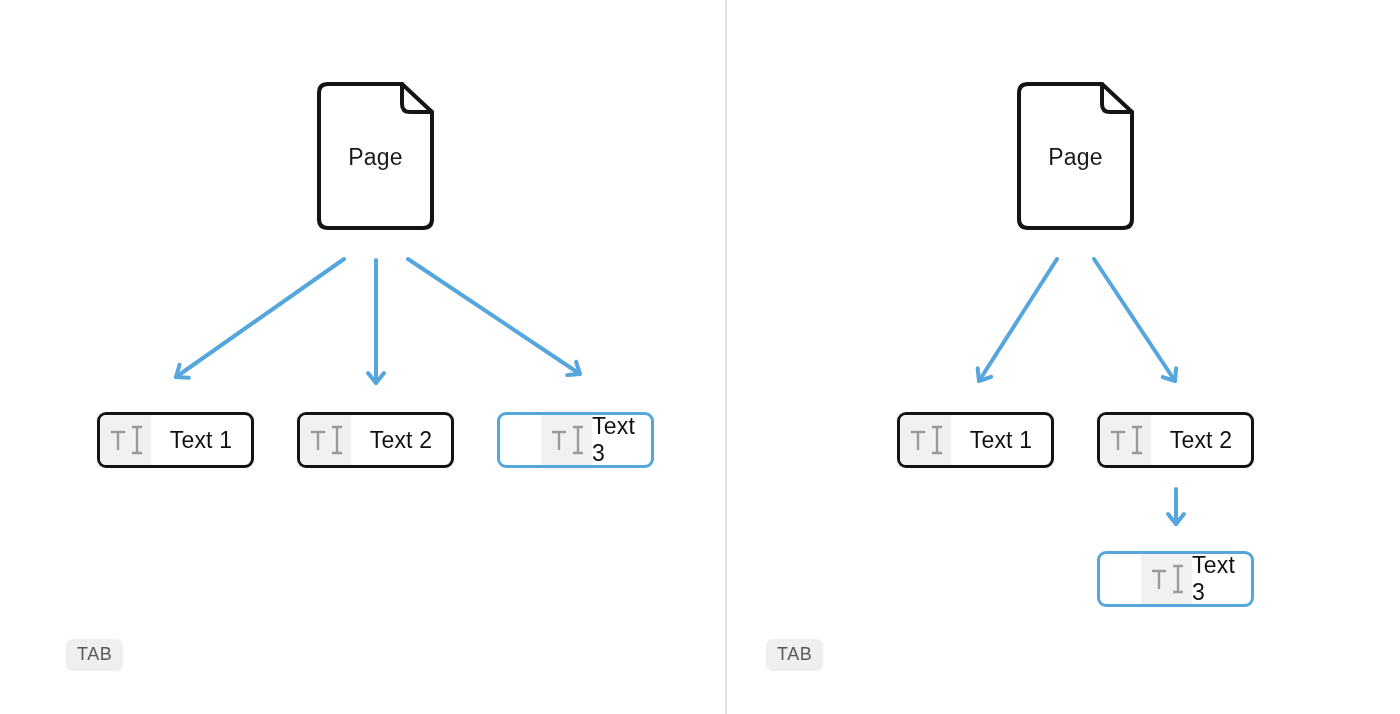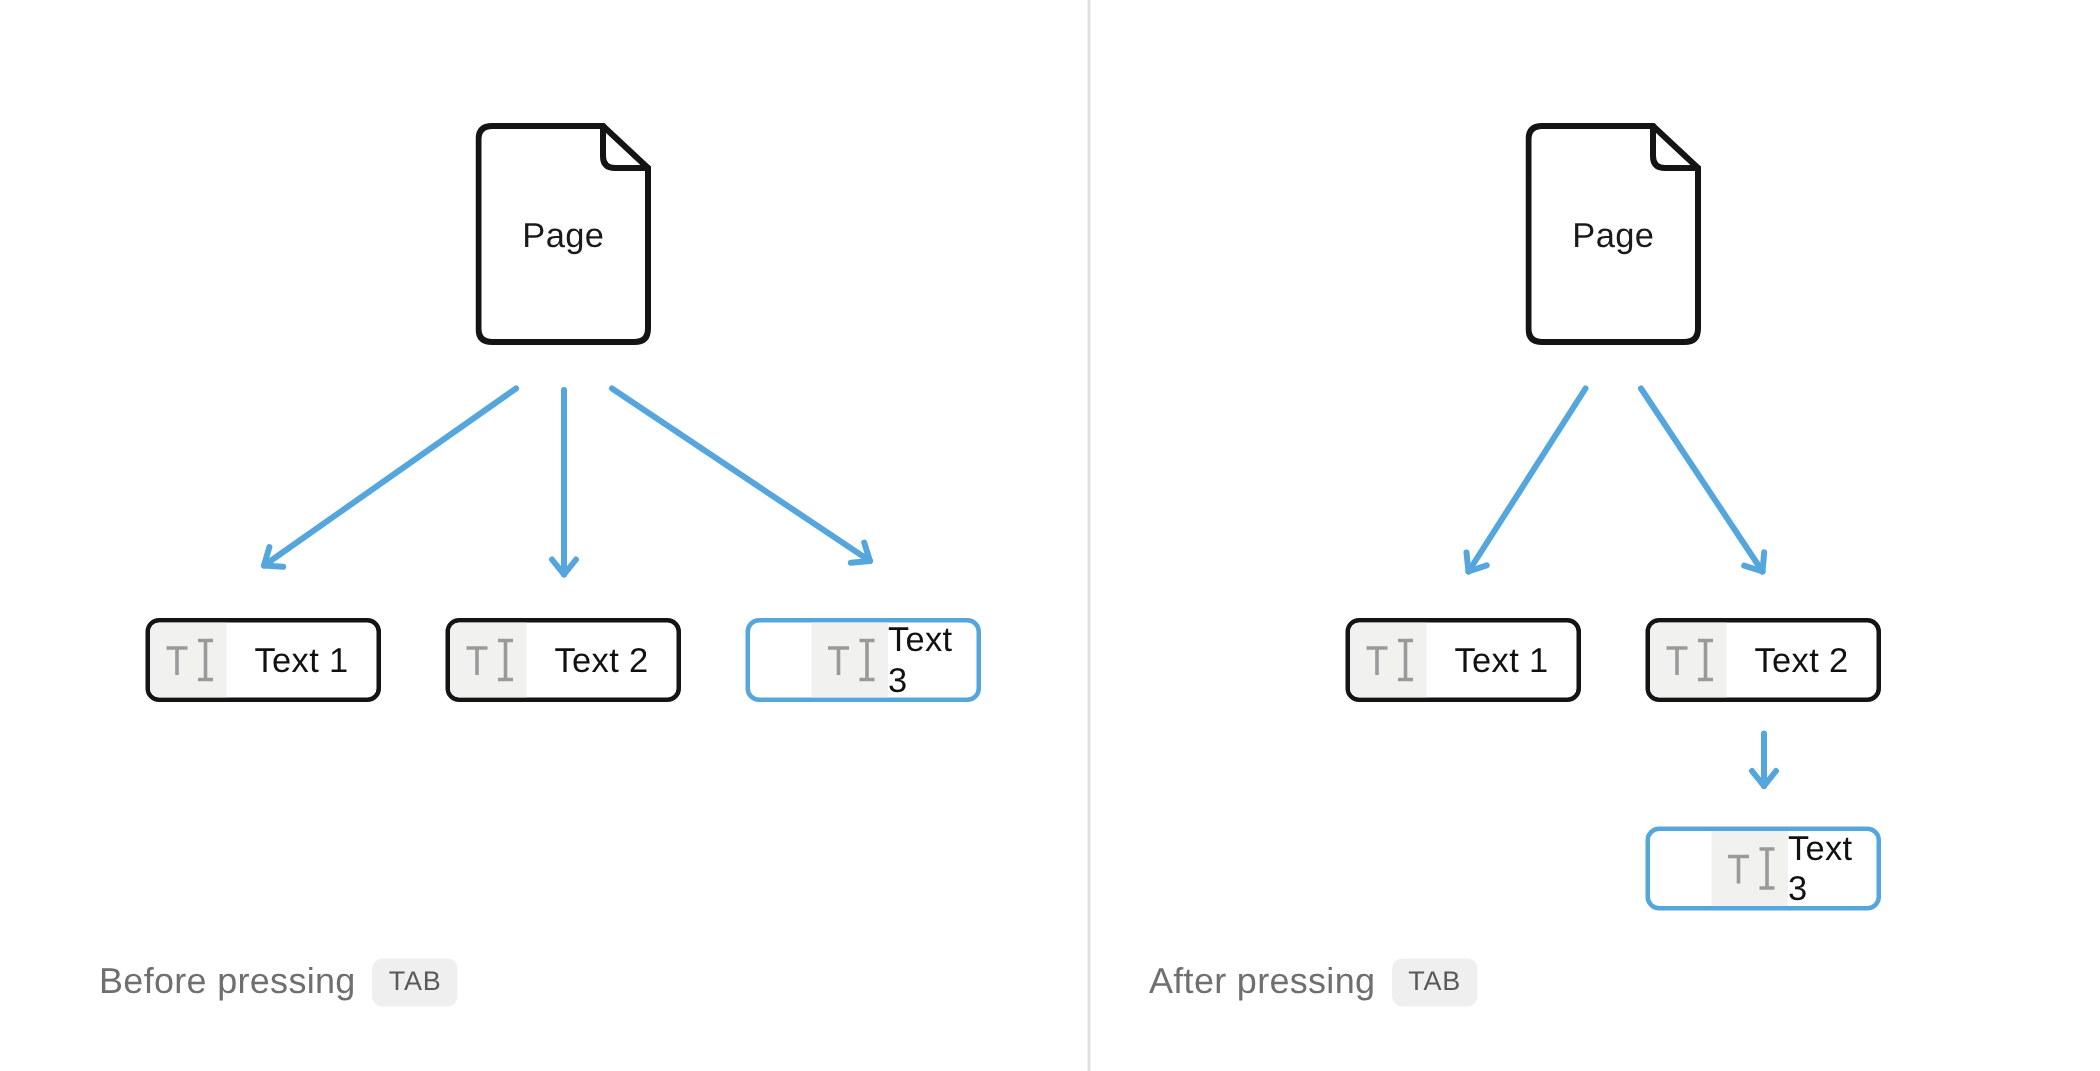--- a/index.html
+++ b/index.html
@@ -114,21 +114,20 @@
     <span class="block-icon-area">
       <svg width="38" height="34" viewBox="0 0 38 34">
         <path class="ticon" d="M4 9 H18 M11 9 V27"></path>
         <path class="ticon" d="M25 4 H35 M30 4 V30 M25 30 H35"></path>
       </svg>
     </span>
     <span class="block-label">Text 3</span>
   </div>
 
   <div class="caption" style="left:40px">
-    <span class="caption-text">Before pressing</span>
     <span class="key-badge">TAB</span>
   </div>
 
   <div class="page" style="left:991px;top:82px">
     <svg width="117" height="148" viewBox="0 0 117 148">
       <path class="outline" d="M85 2 H11 Q2 2 2 11 V137 Q2 146 11 146 H106 Q115 146 115 137 V30 L85 2 Z"></path>
       <path class="outline" d="M85 2 V22 Q85 30 93 30 H115"></path>
     </svg>
     <span class="page-label">Page</span>
   </div>
@@ -157,17 +156,16 @@
     <span class="block-icon-area">
       <svg width="38" height="34" viewBox="0 0 38 34">
         <path class="ticon" d="M4 9 H18 M11 9 V27"></path>
         <path class="ticon" d="M25 4 H35 M30 4 V30 M25 30 H35"></path>
       </svg>
     </span>
     <span class="block-label">Text 3</span>
   </div>
 
   <div class="caption" style="left:740px">
-    <span class="caption-text">After pressing</span>
     <span class="key-badge">TAB</span>
   </div>
 
 </div>
 
 </body></html>

